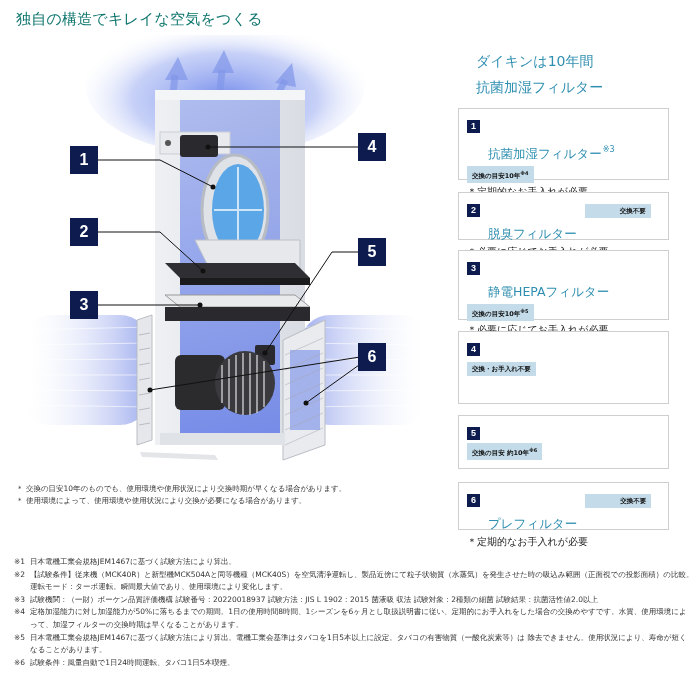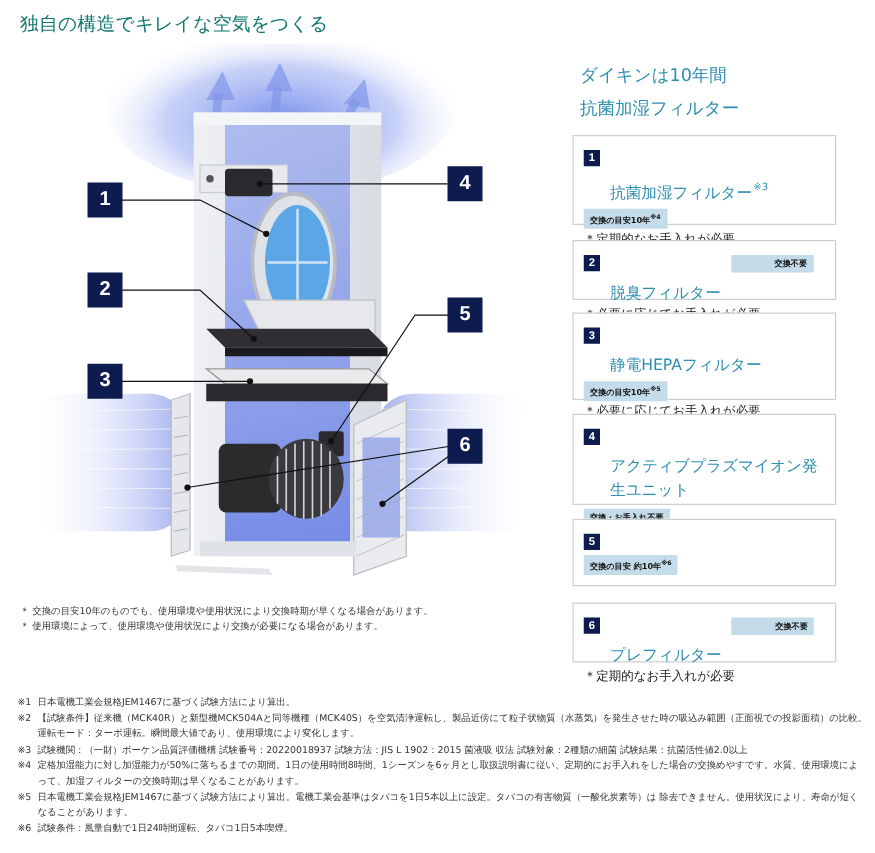--- a/index.html
+++ b/index.html
@@ -9,21 +9,21 @@
   .page-title { position: absolute; left: 16px; top: 10px; font-size: 15px; color: #0f766e; letter-spacing: 0.2px; }
 
   
   .illus { position: absolute; left: 0; top: 35px; width: 450px; height: 440px; }
   .illus svg { position: absolute; left: 0; top: 0; }
 
   .callout { position: absolute; width: 28px; height: 28px; background: #0d1b4f; color: #fff; font-size: 16px; font-weight: bold; text-align: center; line-height: 28px; font-family: "Liberation Sans", sans-serif; }
 
   
   .right { position: absolute; left: 458px; top: 48px; width: 230px; }
-  .headline { font-size: 14px; color: #2f8fb0; line-height: 26px; margin-left: 6px; }
+  .headline { font-size: 14px; color: #2f8fb0; line-height: 26px; margin-left: 18px; }
 
   .card { position: absolute; left: 458px; width: 211px; border: 1px solid #cfcfcf; background: #fff; padding: 8px 8px 6px 8px; }
   .card-head { display: flex; align-items: flex-start; flex-wrap: wrap; }
   .num { display: inline-block; width: 13px; height: 13px; background: #0d1b4f; color: #fff; font-size: 9px; font-weight: bold; text-align: center; line-height: 13px; margin-top: 3px; margin-right: 8px; font-family: "Liberation Sans", sans-serif; flex: none; }
   .card-title { font-size: 12.5px; color: #2f8fb0; line-height: 19px; margin-top: 23px; }
   .card-title sup { font-size: 8px; vertical-align: 6px; margin-left: 1px; }
   .badge { display: inline-block; background: #c4dcea; color: #111; font-size: 6.5px; font-weight: bold; padding: 3px 5px; line-height: 8px; }
   .badge sup { font-size: 5px; vertical-align: 3px; }
   .badge-inline { margin-left: 8px; margin-top: 3px; padding-left: 35px; }
   .badge-block { margin-top: 3px; }
@@ -209,21 +209,20 @@
     <span class="num">3</span>
     <span class="card-title">静電HEPAフィルター</span>
   </div>
   <div class="badge badge-block"><span>交換の目安10年</span><sup>※5</sup></div>
   <div class="note">＊必要に応じてお手入れが必要</div>
 </div>
 
 <div class="card" style="top:331px; height:73px;">
   <div class="card-head" style="flex-wrap:nowrap;">
     <span class="num">4</span>
-    <span class="card-title" style="width:170px;">アクティブプラズマイオン発生ユニット</span>
   </div>
   <div class="badge badge-block">交換・お手入れ不要</div>
 </div>
 
 <div class="card" style="top:415px; height:54px;">
   <div class="card-head">
     <span class="num">5</span>
   </div>
   <div class="badge badge-block"><span>交換の目安 約10年</span><sup>※6</sup></div>
 </div>

